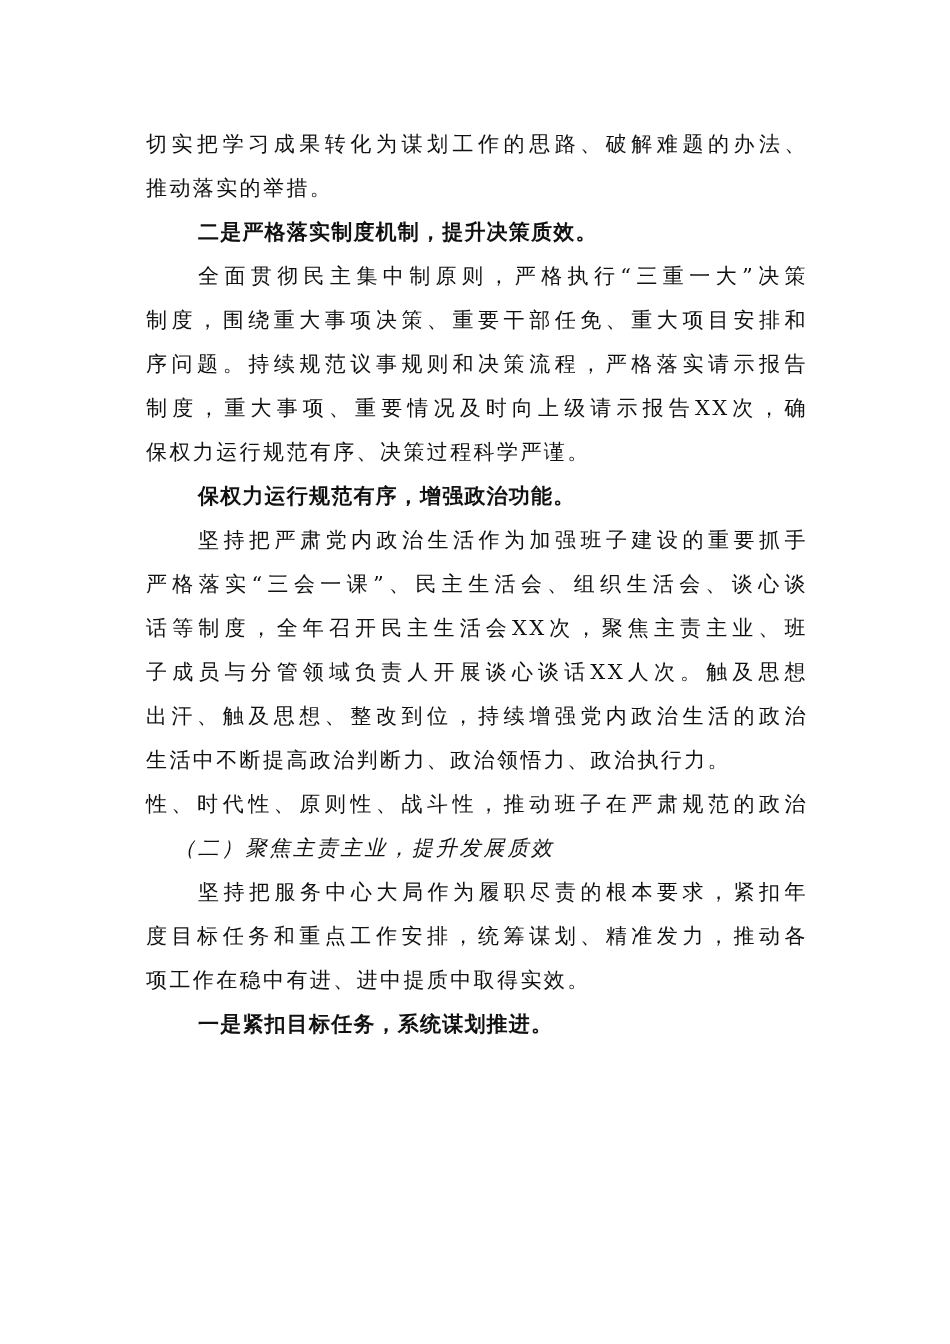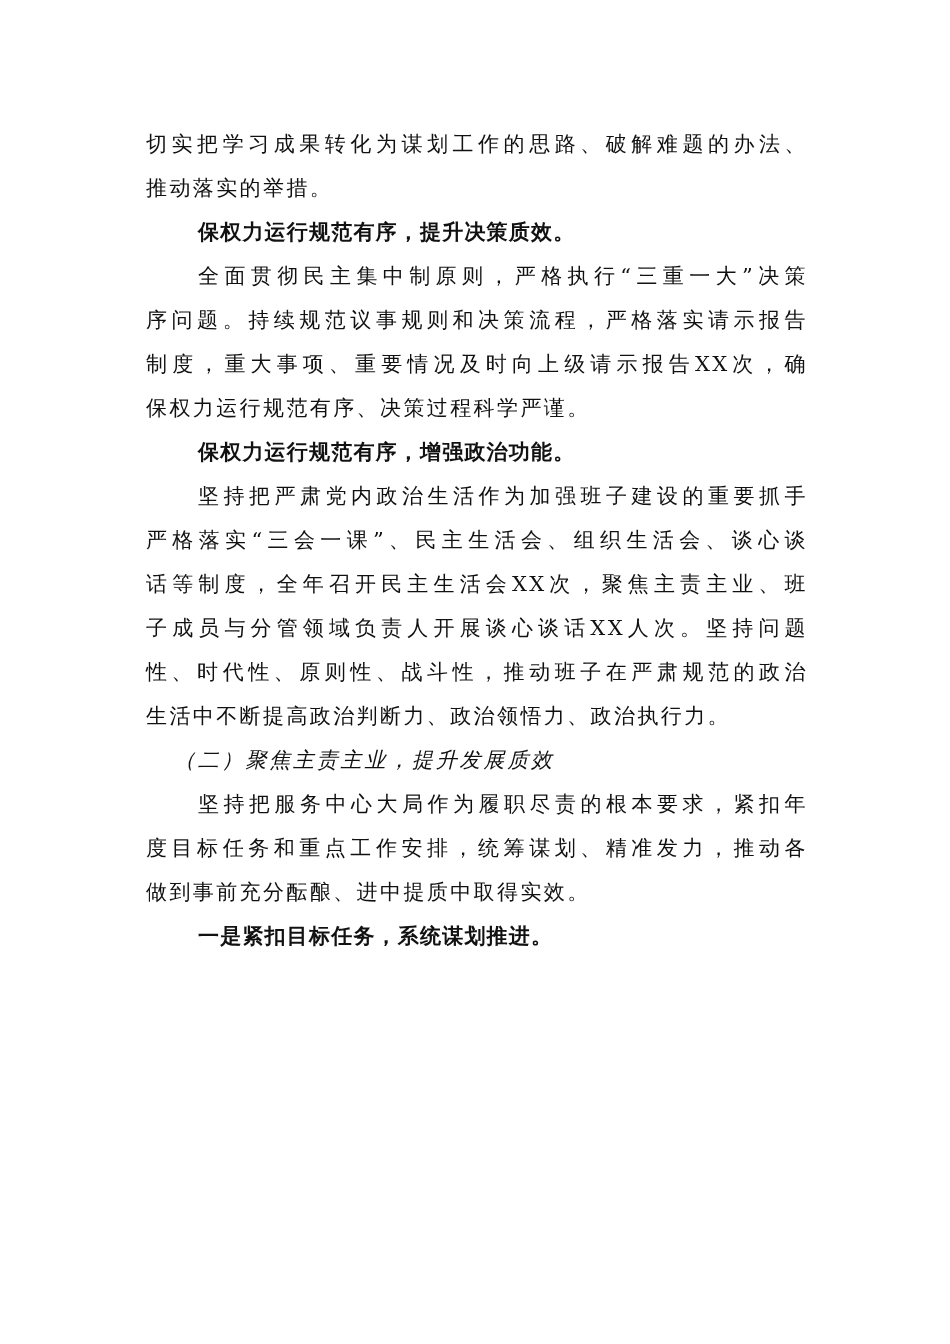--- a/index.html
+++ b/index.html
@@ -22,42 +22,44 @@
 </head>
 <body>
 
 <div class="page">
 
   <div>
     <div class="line">切实把学习成果转化为谋划工作的思路、破解难题的办法、</div>
     <div class="line last">推动落实的举措。</div>
   </div>
 
-  <div class="line last indent bold">保权力运行规范有序，提升决策质效。</div>
+  <div class="line last indent bold">二是严格落实制度机制，提升决策质效。</div>
 
   <div>
     <div class="line indent">全面贯彻民主集中制原则，严格执行“三重一大”决策</div>
+    <div class="line">制度，围绕重大事项决策、重要干部任免、重大项目安排和</div>
     <div class="line">序问题。持续规范议事规则和决策流程，严格落实请示报告</div>
     <div class="line">制度，重大事项、重要情况及时向上级请示报告XX次，确</div>
     <div class="line last">保权力运行规范有序、决策过程科学严谨。</div>
   </div>
 
   <div class="line last indent bold">保权力运行规范有序，增强政治功能。</div>
 
   <div>
     <div class="line indent">坚持把严肃党内政治生活作为加强班子建设的重要抓手</div>
     <div class="line">严格落实“三会一课”、民主生活会、组织生活会、谈心谈</div>
     <div class="line">话等制度，全年召开民主生活会XX次，聚焦主责主业、班</div>
-    <div class="line">子成员与分管领域负责人开展谈心谈话XX人次。坚持问题</div>
+    <div class="line">子成员与分管领域负责人开展谈心谈话XX人次。触及思想</div>
+    <div class="line">出汗、触及思想、整改到位，持续增强党内政治生活的政治</div>
+    <div class="line last">生活中不断提高政治判断力、政治领悟力、政治执行力。</div>
     <div class="line">性、时代性、原则性、战斗性，推动班子在严肃规范的政治</div>
-    <div class="line last">生活中不断提高政治判断力、政治领悟力、政治执行力。</div>
   </div>
 
   <div class="line last sub">（二）聚焦主责主业，提升发展质效</div>
 
   <div>
     <div class="line indent">坚持把服务中心大局作为履职尽责的根本要求，紧扣年</div>
     <div class="line">度目标任务和重点工作安排，统筹谋划、精准发力，推动各</div>
-    <div class="line last">做到事前充分酝酿、进中提质中取得实效。</div>
+    <div class="line last">项工作在稳中有进、进中提质中取得实效。</div>
   </div>
 
   <div class="line last indent bold">一是紧扣目标任务，系统谋划推进。</div>
 </div>
 
 </body></html>

